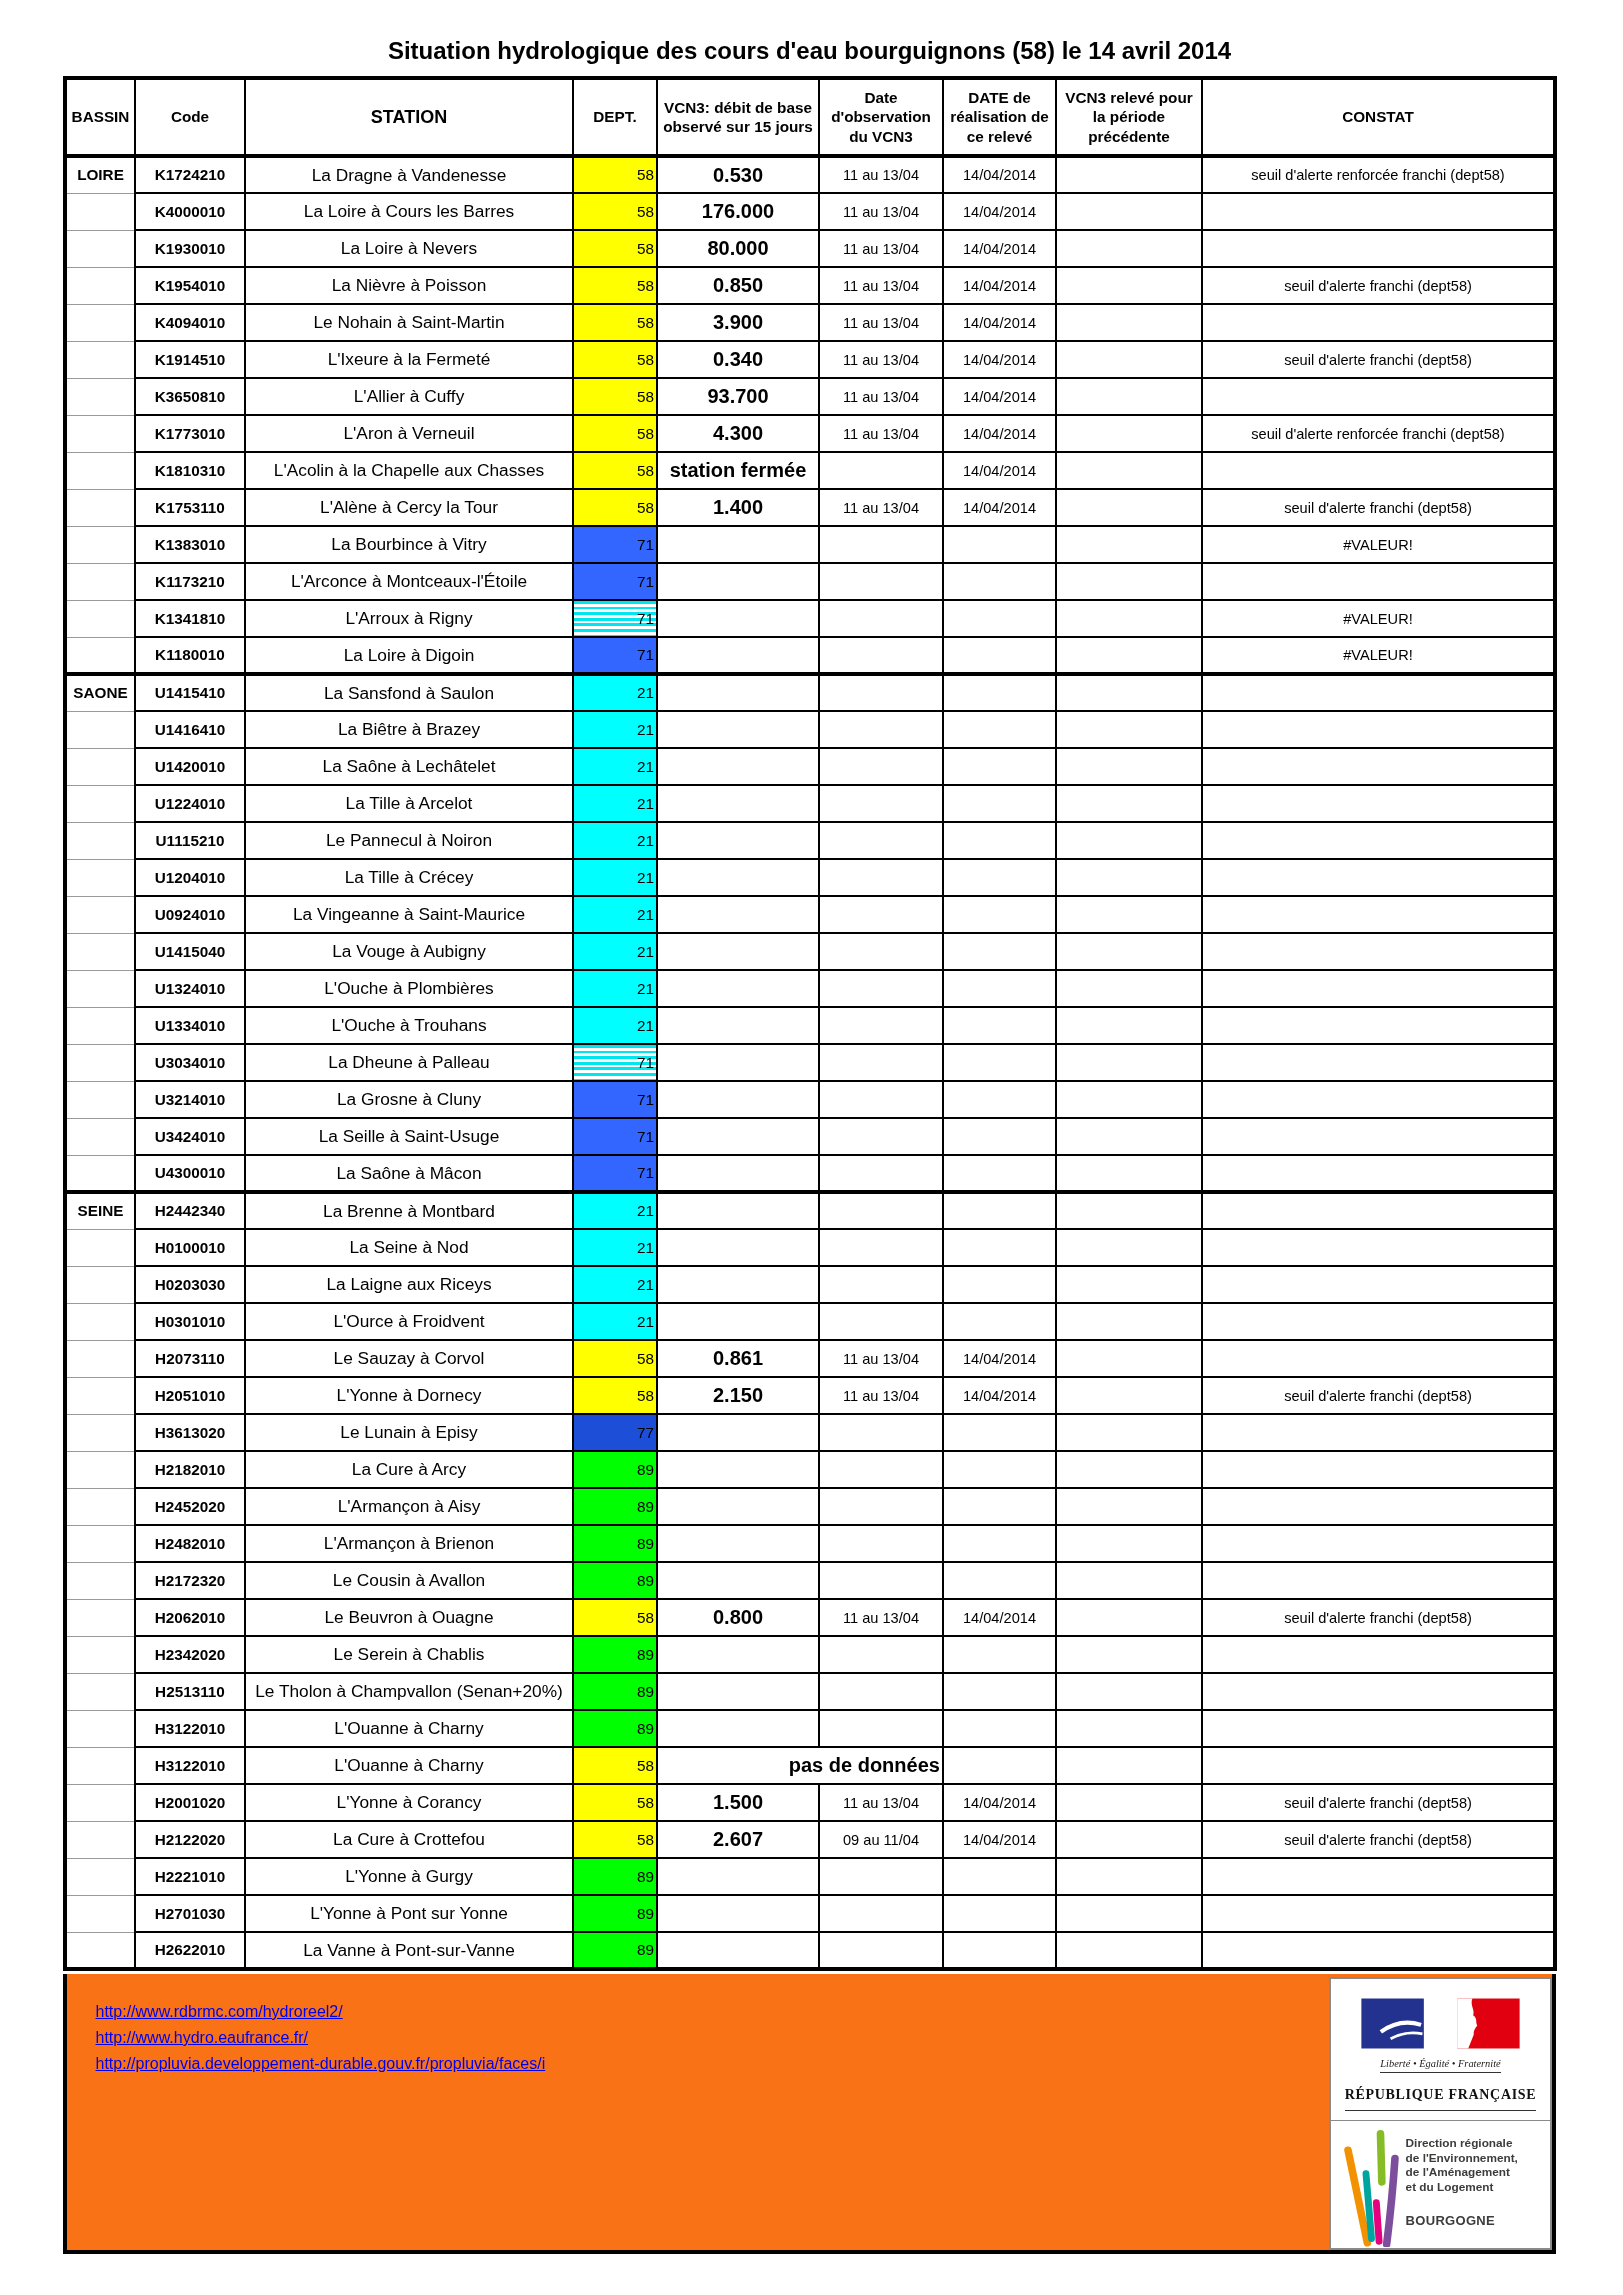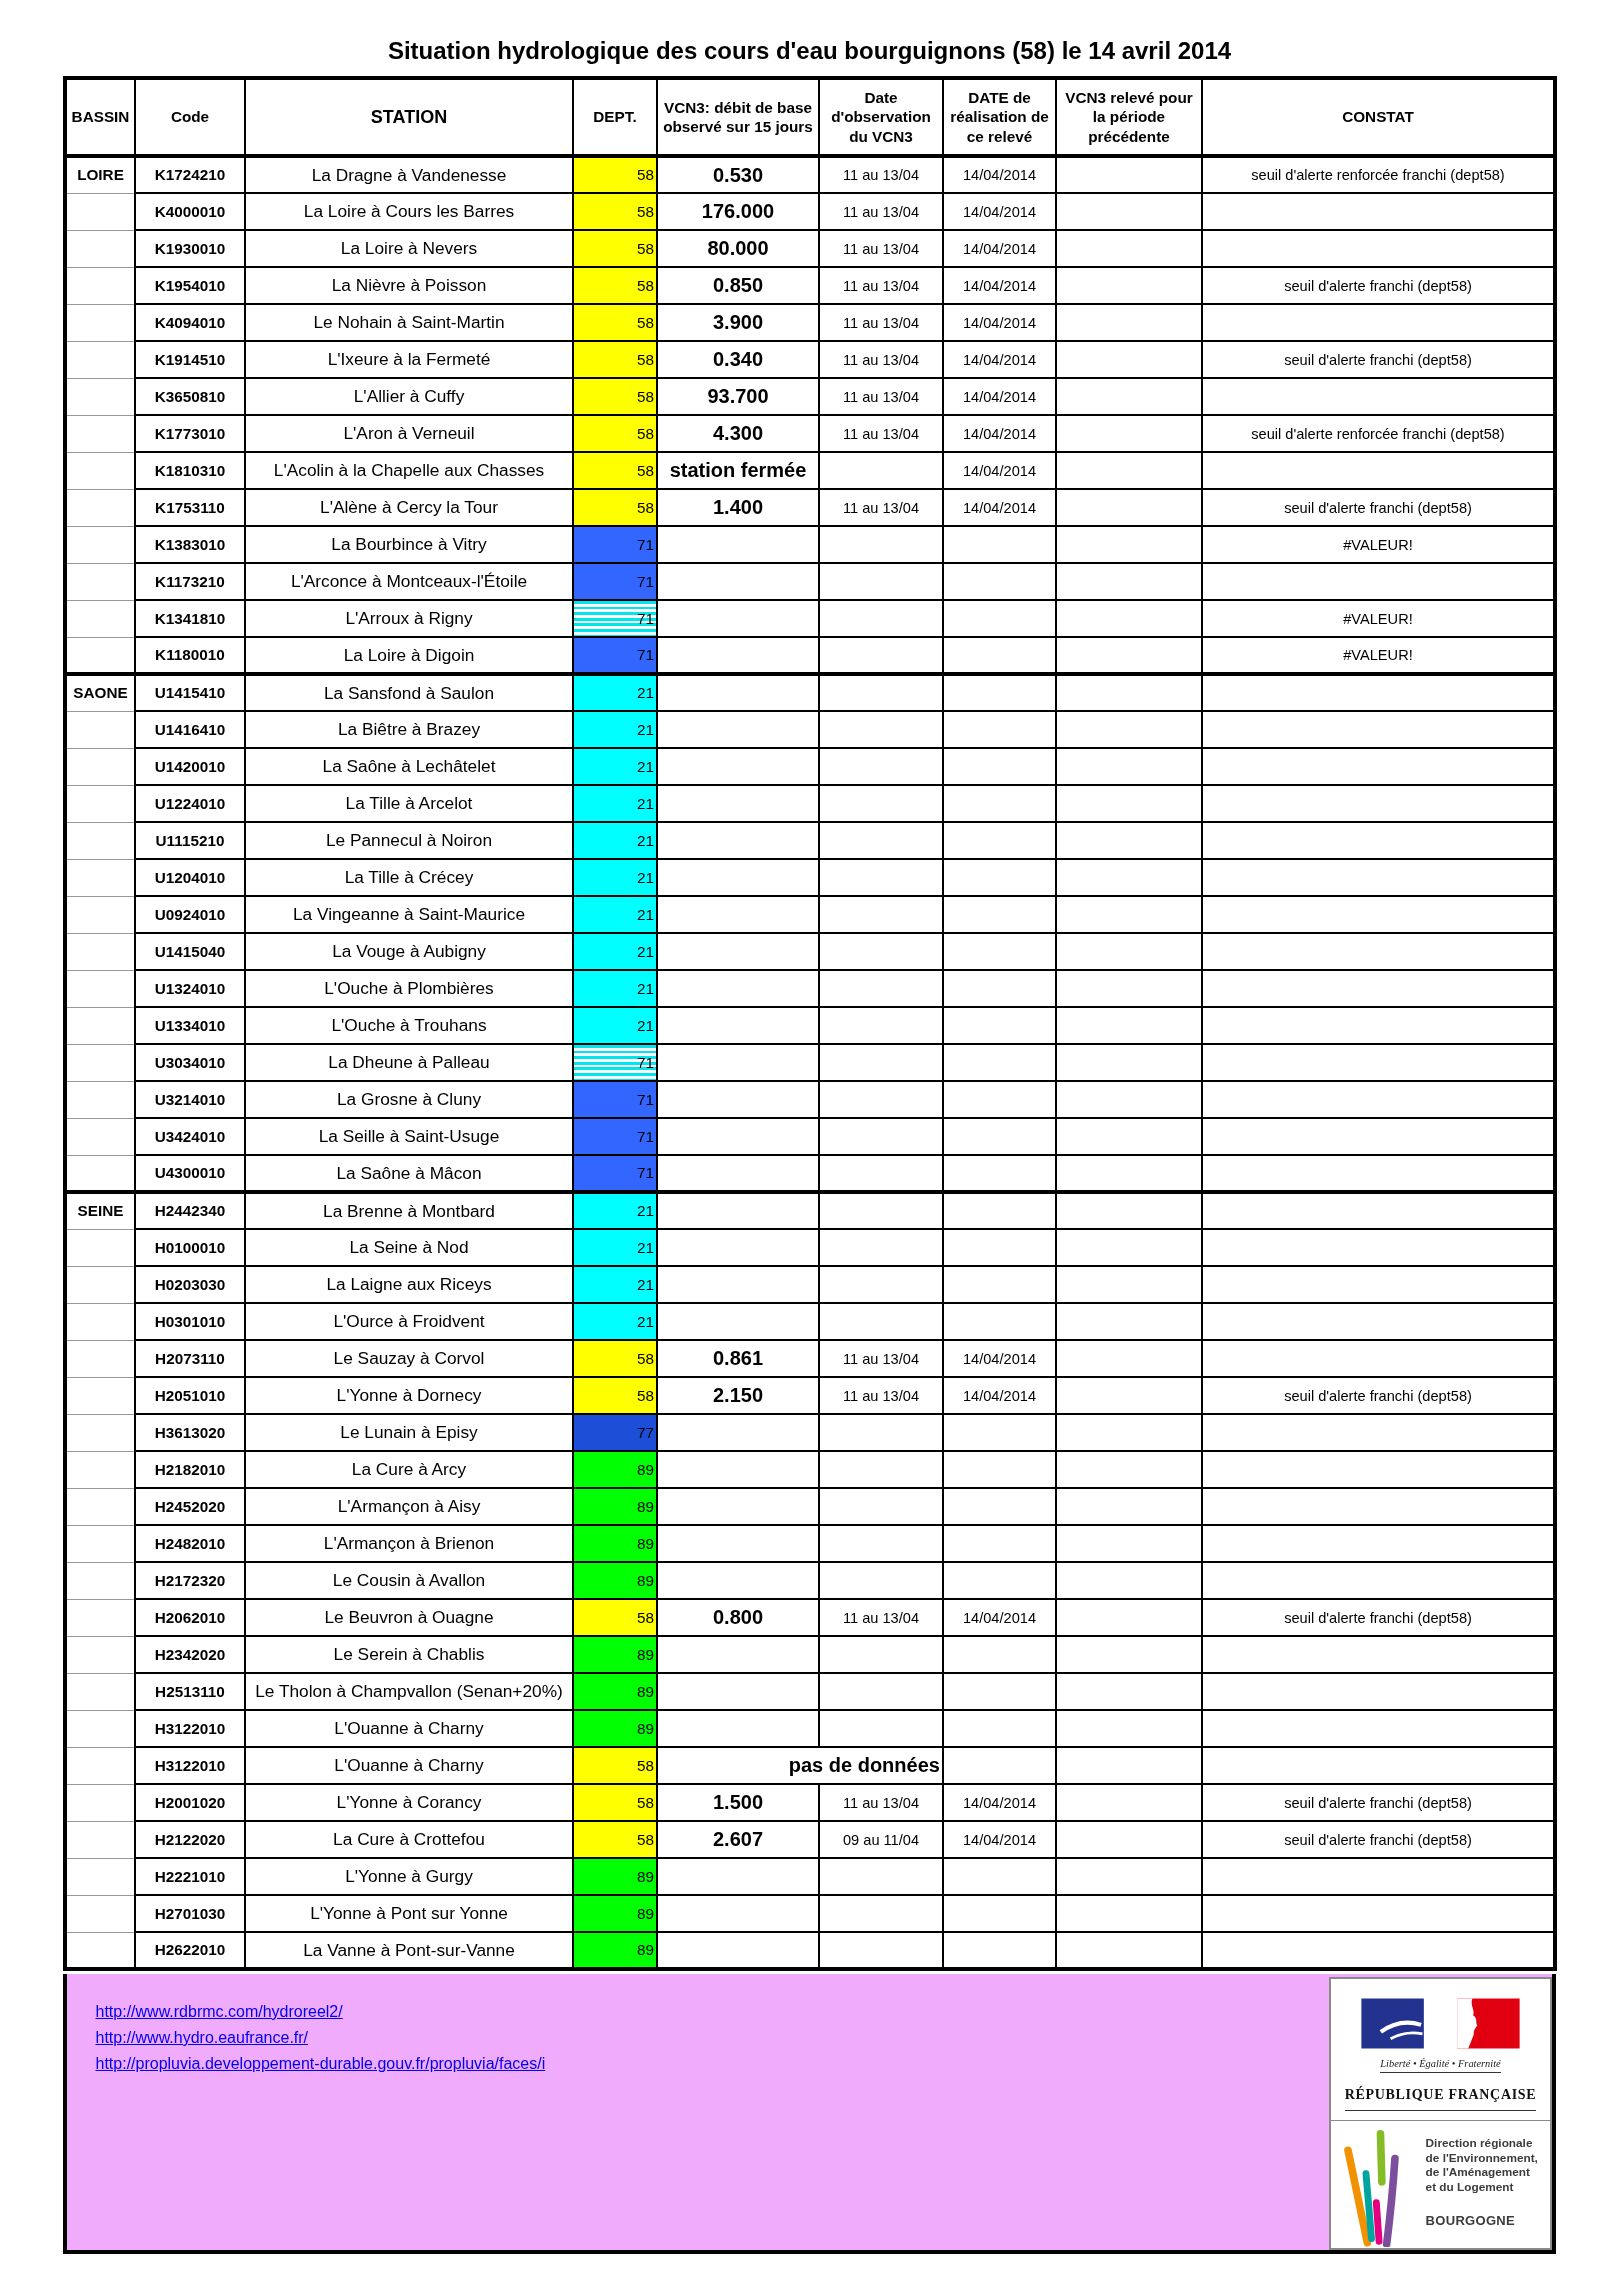--- a/index.html
+++ b/index.html
@@ -31,41 +31,41 @@
   td.dept { font-size:15.3px; text-align:right; }
   td.vcn3 { font-size:20px; font-weight:bold; text-align:center; white-space:nowrap; }
   td.vcn3.note-left { text-align:right; padding-left:7px; }
   td.date { font-size:14.6px; text-align:center; white-space:nowrap; }
   td.constat { font-size:14.6px; text-align:center; white-space:nowrap; }
   td.striped { background:repeating-linear-gradient(to bottom, #00e6ef 0 2.8px, #ffffff 2.8px 5.6px); }
 
   .footer-area {
     position:absolute; left:63px; top:1974px; width:1493px; height:280px;
     border-left:4.9px solid #000; border-right:4.9px solid #000; border-bottom:4.9px solid #000;
-    box-sizing:border-box; background:#f0abfc;
+    box-sizing:border-box; background:#f97316;
   }
   .links { position:absolute; left:28.5px; top:25px; }
   .links a { display:block; font-size:16px; line-height:26px; color:#0000ee; text-decoration:underline; }
 
   .logo-box {
     position:absolute; right:0px; bottom:0px; width:223px; height:273px;
     border:2.1px solid #8a8a8a; box-sizing:border-box; background:#fff;
   }
   .rf-block { height:142px; box-sizing:border-box; border-bottom:1.4px solid #8a8a8a; text-align:center; padding-top:18px; }
   .rf-motto {
     display:inline-block; margin-top:4.2px; padding:2.1px 0 2.8px 0;
     font-family:"Liberation Serif", serif; font-style:italic; font-size:10.4px; color:#1a1a1a;
     border-bottom:1.4px solid #333; white-space:nowrap;
   }
   .rf-name {
     display:inline-block; margin-top:14px; padding-bottom:7px;
     font-family:"Liberation Serif", serif; font-size:14px; letter-spacing:0.7px; color:#111;
     border-bottom:1.4px solid #333; white-space:nowrap; font-weight:bold;
   }
-  .dreal-block { display:flex; padding:7px 4.2px 0 5.6px;gap:20px; }
+  .dreal-block { display:flex; padding:7px 4.2px 0 5.6px; }
   .dreal-text { font-size:11.8px; font-weight:bold; color:#3c3c3b; line-height:14.6px; padding-top:8.3px; }
   .dreal-region { margin-top:19.4px; font-size:13px; font-weight:bold; letter-spacing:0.3px; color:#3c3c3b; }
 </style>
 </head>
 <body>
 
 <h1 class="page-title">Situation hydrologique des cours d'eau bourguignons (58) le 14 avril 2014</h1>
 
 <table class="report">
   <colgroup>

